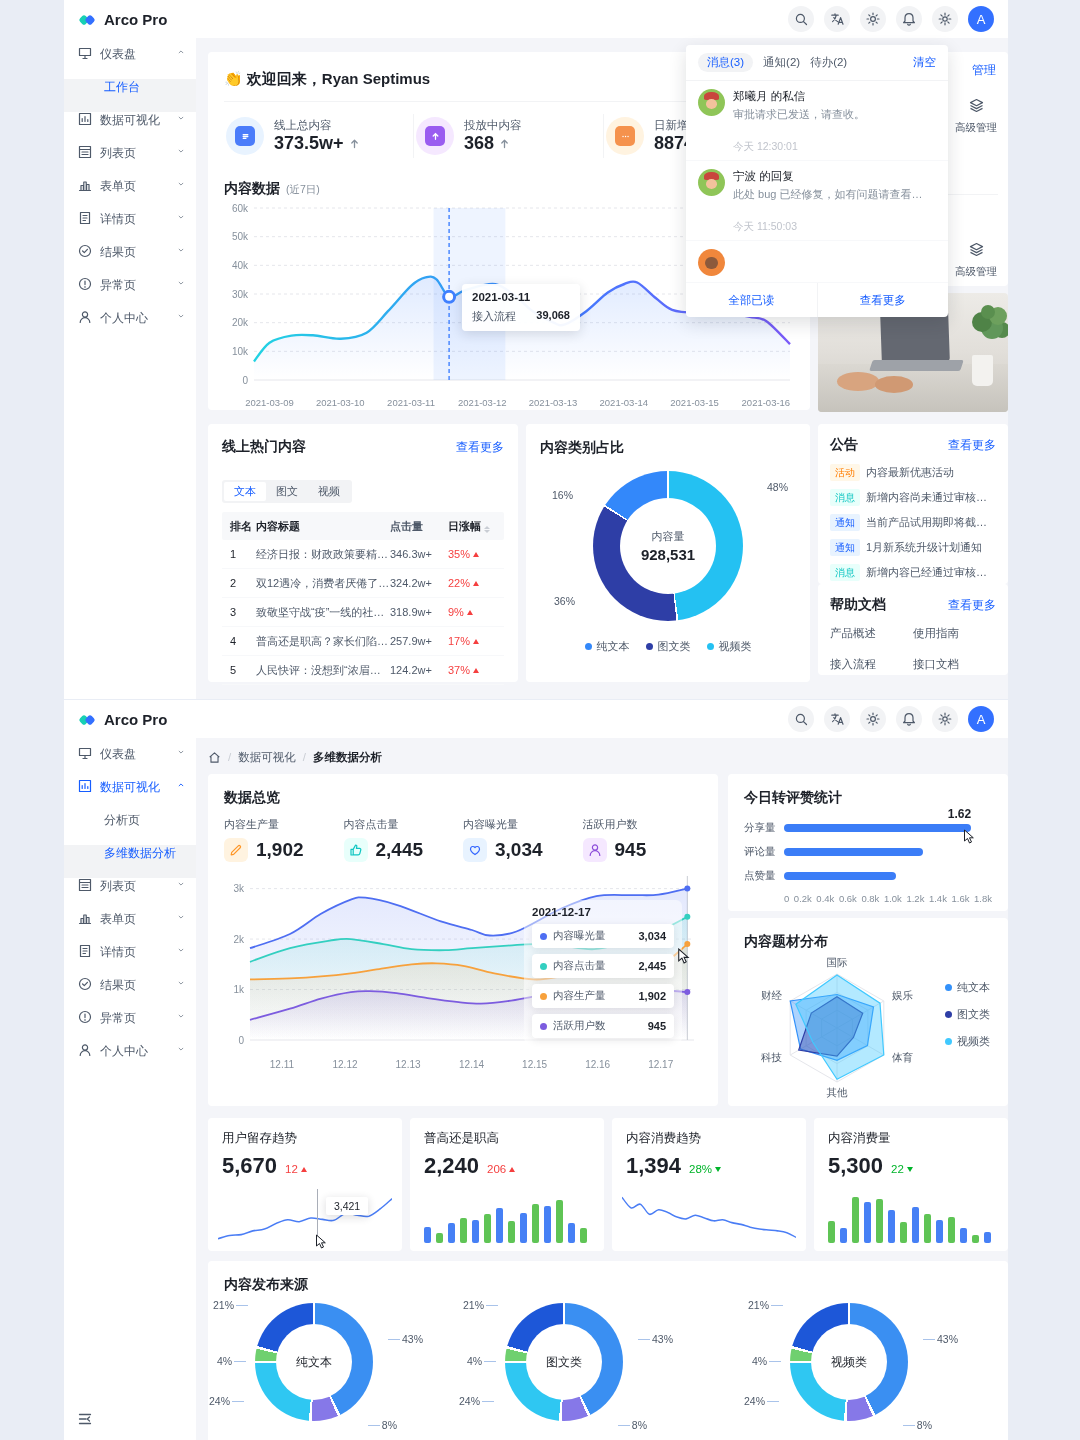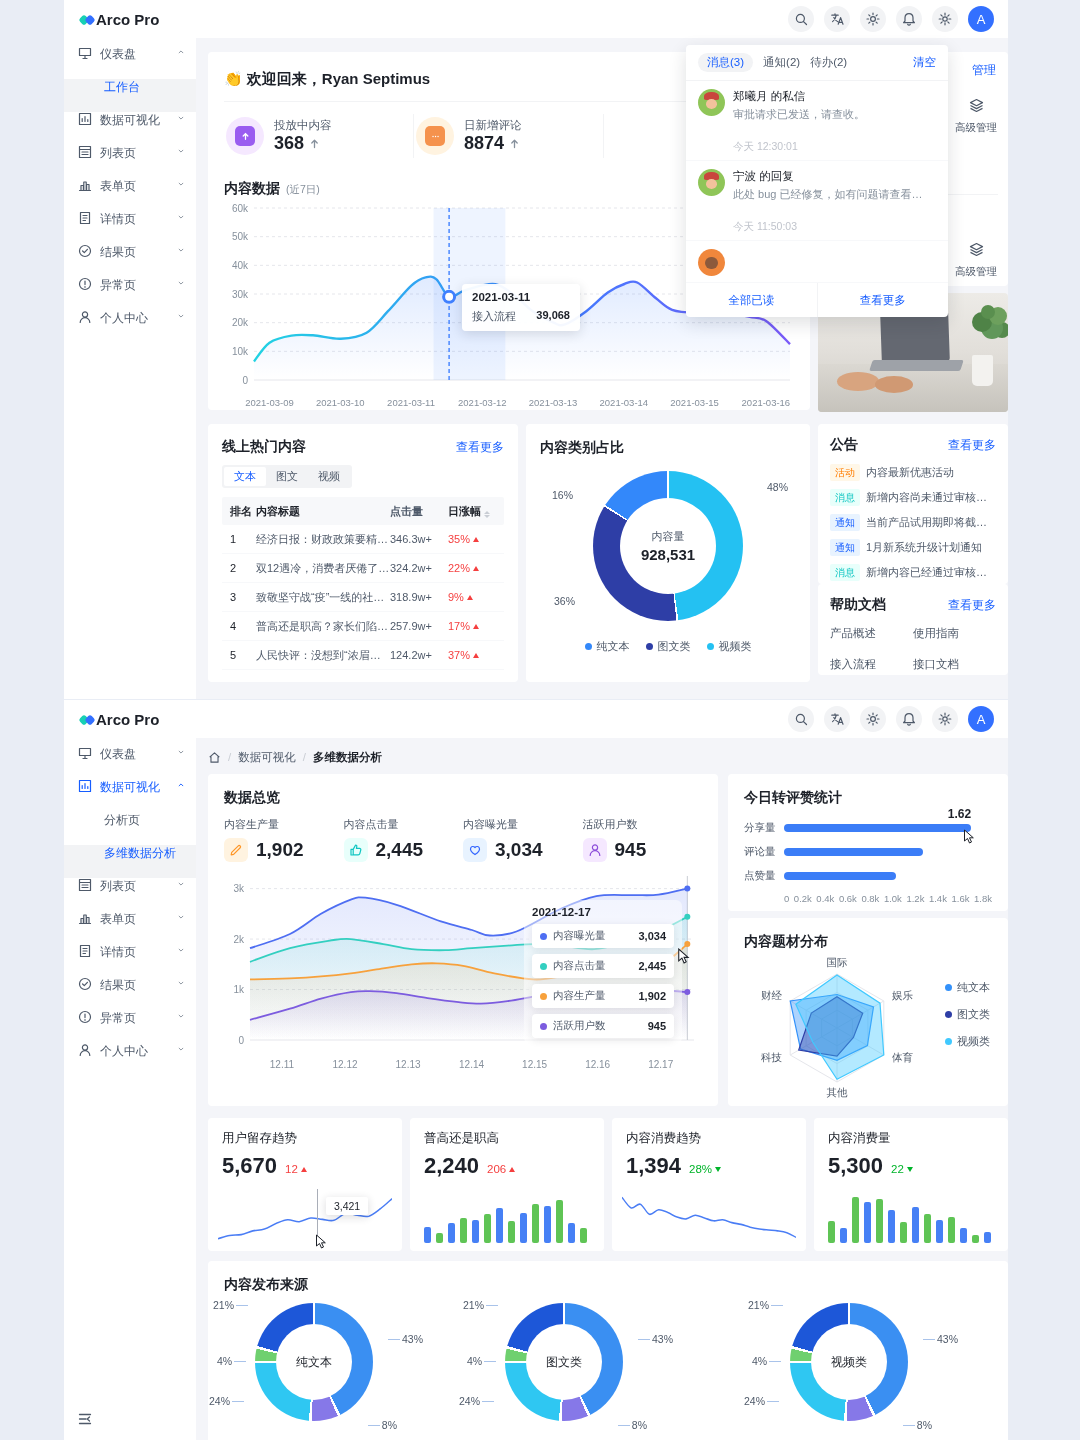--- a/index.html
+++ b/index.html
@@ -4,21 +4,21 @@
 <style>
   *{box-sizing:border-box;margin:0;padding:0}
   html,body{width:1080px;height:1440px}
   body{background:#e9edf5;font-family:"Liberation Sans","DejaVu Sans",sans-serif;color:#1d2129;overflow:hidden}
   .app{margin-left:64px;width:944px}
   .screen{background:#f4f5f9;position:relative;overflow:hidden}
   #screen1{height:699px}
   #screen2{height:740px;margin-top:1px}
   
   .hdr{height:38px;background:#fff;display:flex;align-items:center;justify-content:space-between;padding:0 14px;position:relative;z-index:5}
-  .logo{display:flex;align-items:center;gap:0;font-size:15px;font-weight:bold}
+  .logo{display:flex;align-items:center;gap:8px;font-size:15px;font-weight:bold}
   .hbtns{display:flex;gap:10px;align-items:center}
   .hbtn{width:26px;height:26px;border-radius:50%;background:#f2f3f5;display:flex;align-items:center;justify-content:center;color:#4e5969;cursor:pointer}
   .hbtn svg{stroke:#4e5969;fill:none;stroke-width:1.2;stroke-linecap:round;stroke-linejoin:round}
   .avatarA{width:26px;height:26px;border-radius:50%;background:#3370ff;color:#fff;font-size:13px;display:flex;align-items:center;justify-content:center}
   .sbody{display:flex;height:calc(100% - 38px)}
   
   .snav{width:132px;background:#fff;padding-top:8px;flex-shrink:0;position:relative}
   .nitem,.nsub{height:33px;display:flex;align-items:flex-start;font-size:12px;color:#4e5969;padding:0 10px 0 14px;cursor:pointer}
   .nitem svg.nic{stroke:#4e5969;fill:none;stroke-width:1.2;stroke-linecap:round;stroke-linejoin:round;margin-right:8px;flex-shrink:0}
   .nitem .chev{margin-left:auto}
@@ -51,21 +51,21 @@
   .uparrow svg{stroke:#86909c;fill:none;stroke-width:1.3;stroke-linecap:round;stroke-linejoin:round}
   .sec-title{margin-top:10px;display:flex;align-items:baseline;gap:6px}
   .sec-sub{font-size:10.5px;color:#86909c}
   .chart1wrap{position:relative;width:570px;height:212px;margin-top:2px}
   .tip{position:absolute;background:rgba(255,255,255,.95);border-radius:4px;box-shadow:0 3px 12px rgba(29,33,41,.14);padding:7px 10px;z-index:4}
   .tipdate{font-size:11.5px;font-weight:bold;color:#1d2129}
   .tiprow{display:flex;justify-content:space-between;gap:14px;font-size:11px;margin-top:6px}
   .tiprow .tl{color:#4e5969}.tiprow .tv{font-weight:bold;color:#1d2129}
   
   .hotcard{width:310px;height:258px;padding:14px}
-  .tabbar{display:inline-flex;background:#f2f3f5;border-radius:3px;padding:2px;margin-top:9px}
+  .tabbar{display:inline-flex;background:#f2f3f5;border-radius:3px;padding:2px;margin-top:24px}
   .tab{font-size:11px;color:#4e5969;padding:2px 10px;border-radius:2px;cursor:pointer}
   .tab.on{background:#fff;color:#165dff}
   .ttable{margin-top:9px;font-size:11px}
   .trow{display:grid;grid-template-columns:34px 1fr 58px 56px;align-items:center;height:29px;border-bottom:1px solid #f7f8fa}
   .trow.head{background:#f7f8fa;color:#1d2129;font-weight:bold;height:28px;border-radius:2px;border-bottom:none}
   .trow .c1{padding-left:8px}
   .trow .c2{overflow:hidden;white-space:nowrap;text-overflow:ellipsis;color:#4e5969}
   .trow.head .c2{color:#1d2129}
   .trow .c3{color:#4e5969}
   .rise{color:#f53f3f;display:flex;align-items:center;gap:3px}
@@ -297,20 +297,38 @@
           </div>
         </nav>
       <div class="main">
         <div class="cols">
           <div class="colL">
             <div class="card wcard">
               <div class="greet">👏 欢迎回来，Ryan Septimus</div>
               <div class="wdiv"></div>
               <div class="wstats" id="wstats">
                   <div class="wstat">
+                    <div class="sicon" style="background: rgb(232, 243, 255);">
+                      <div class="sq" style="background: rgb(74, 124, 250);">
+                        <svg width="13" height="13" viewBox="0 0 14 14">
+                          <path d="M4.5 5h5 M4.5 7h5 M4.5 9h3" stroke-linecap="round"></path>
+                        </svg>
+                      </div>
+                    </div>
+                    <div>
+                      <div class="wlabel">线上总内容</div>
+                      <div class="wval">
+                        <span>373.5w+</span>
+                        <span class="uparrow"><svg width="11" height="11" viewBox="0 0 11 11">
+                            <path d="M5.5 9.5V2.8 M2.8 5 5.5 2.3 8.2 5"></path>
+                          </svg></span>
+                      </div>
+                    </div>
+                  </div>
+                  <div class="wstat">
                     <div class="sicon" style="background: rgb(245, 232, 255);">
                       <div class="sq" style="background: rgb(154, 92, 240);">
                         <svg width="13" height="13" viewBox="0 0 14 14">
                           <path d="M7 10V4 M4.5 6.5 7 4l2.5 2.5" stroke-linecap="round"></path>
                         </svg>
                       </div>
                     </div>
                     <div>
                       <div class="wlabel">投放中内容</div>
                       <div class="wval">

